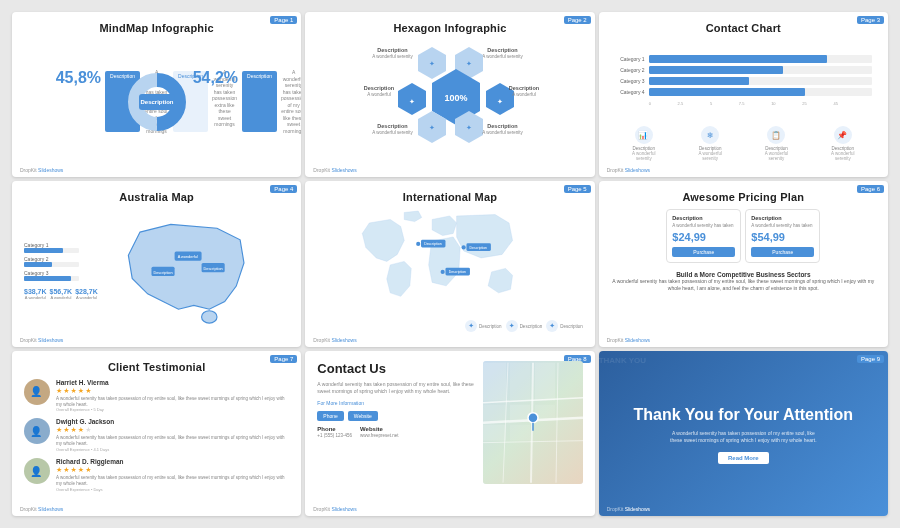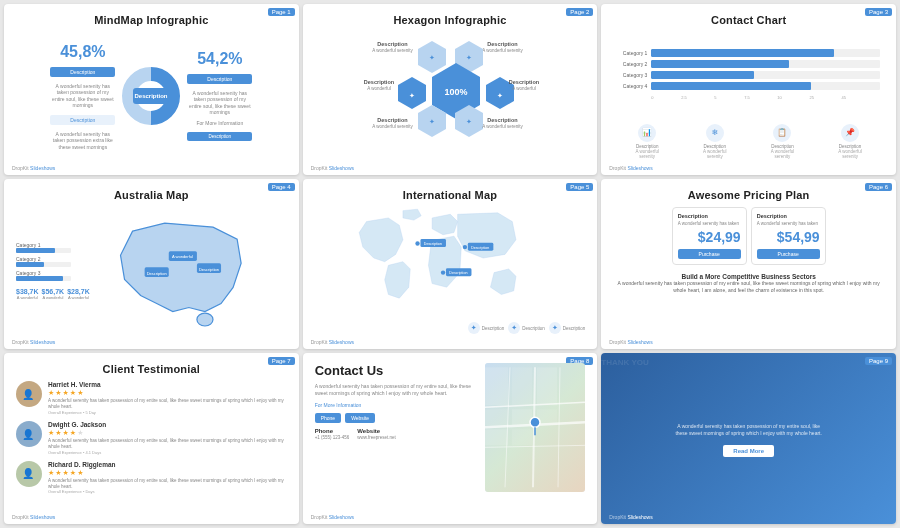--- a/index.html
+++ b/index.html
@@ -8,21 +8,21 @@
       height: 528px;
       font-family: 'Segoe UI', Arial, sans-serif;
       background: #e8e8e8;
       overflow: hidden;
     }
     .grid {
       display: grid;
       grid-template-columns: 1fr 1fr 1fr;
       grid-template-rows: 1fr 1fr 1fr;
       gap: 4px;
-      padding: 4px;
+      padding: 12px;
       width: 900px;
       height: 528px;
     }
     .slide {
       background: #fff;
       border-radius: 4px;
       overflow: hidden;
       position: relative;
       padding: 10px 12px 8px;
       box-shadow: 0 1px 3px rgba(0,0,0,0.15);
@@ -99,21 +99,21 @@
       margin: 2px 0;
     }
     .small-text {
       font-size: 5px;
       color: #888;
       line-height: 1.3;
       text-align: center;
     }
     .mindmap-left, .mindmap-right {
       display: flex;
-      flex-direction: column;
+      flex-direction: row;
       gap: 4px;
       width: 65px;
     }
 
     
     .hexagon-content {
       display: flex;
       align-items: center;
       justify-content: center;
       height: calc(100% - 24px);
@@ -217,24 +217,23 @@
       font-size: 5.5px;
       font-weight: 700;
       color: #333;
     }
     .pricing-card-desc {
       font-size: 4.5px;
       color: #888;
       line-height: 1.3;
     }
     .pricing-price {
-      font-size: 14px;
+      font-size: 11px;
       font-weight: 800;
       color: #4a90d9;
-      text-align: right;
     }
     .pricing-btn {
       background: #4a90d9;
       color: #fff;
       font-size: 5px;
       padding: 2px;
       border-radius: 2px;
       text-align: center;
       margin-top: 2px;
     }
@@ -788,18 +787,19 @@
           </svg>
         </div>
       </div>
     </div>
     <div class="brand-footer">DropKit <span>Slideshows</span></div>
   </div>
 
   <div class="slide thankyou-slide">
     <div class="page-badge">Page 9</div>
     <div class="thankyou-bg-text" style="top:5px;left:0;">THANK YOU</div>
+    <div class="thankyou-title">Thank You for Your Attention</div>
     <div class="thankyou-desc">A wonderful serenity has taken possession of my entire soul, like these sweet mornings of spring which I enjoy with my whole heart.</div>
     <div class="thankyou-btn">Read More</div>
     <div class="brand-footer" style="color:rgba(255,255,255,0.6);">DropKit <span style="color:#fff;">Slideshows</span></div>
   </div>
 
 </div>
 
 </body></html>

